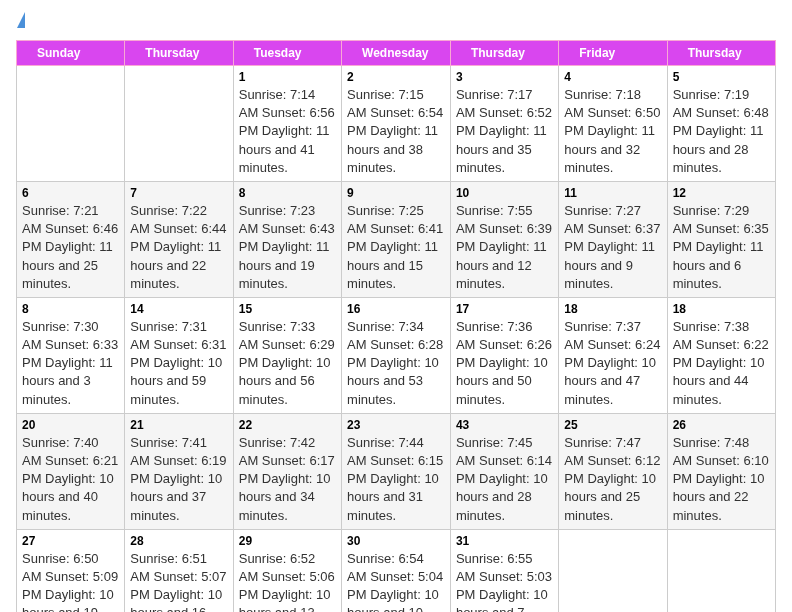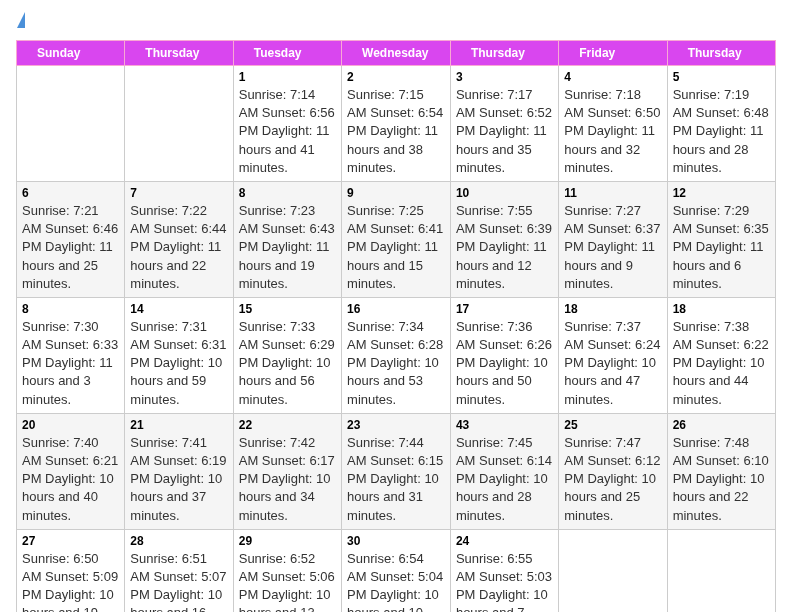--- a/index.html
+++ b/index.html
@@ -306,21 +306,21 @@
 Sunset: 5:06 PM
 Daylight: 10 hours and 13 minutes.</div>
         </td>
         <td>
           <span class="day-num">30</span>
           <div class="day-info">Sunrise: 6:54 AM
 Sunset: 5:04 PM
 Daylight: 10 hours and 10 minutes.</div>
         </td>
         <td>
-          <span class="day-num">24</span>
+          <span class="day-num">31</span>
           <div class="day-info">Sunrise: 6:55 AM
 Sunset: 5:03 PM
 Daylight: 10 hours and 7 minutes.</div>
         </td>
         <td class="empty"></td>
         <td class="empty"></td>
       </tr>
     </tbody>
 </table>
 

